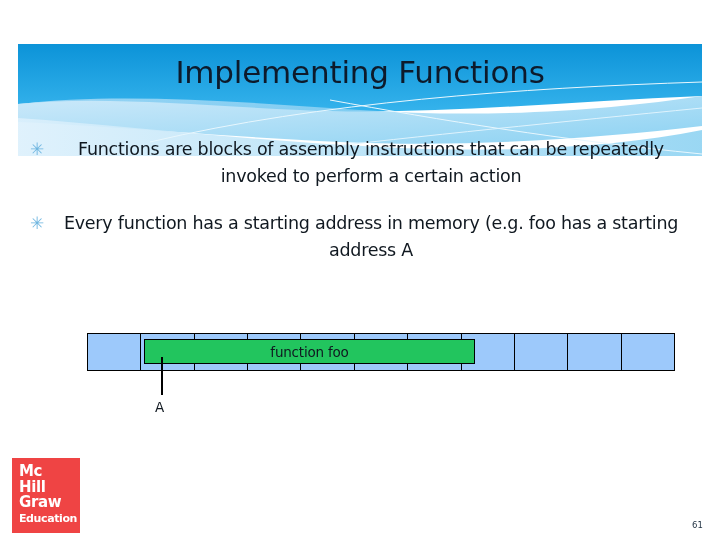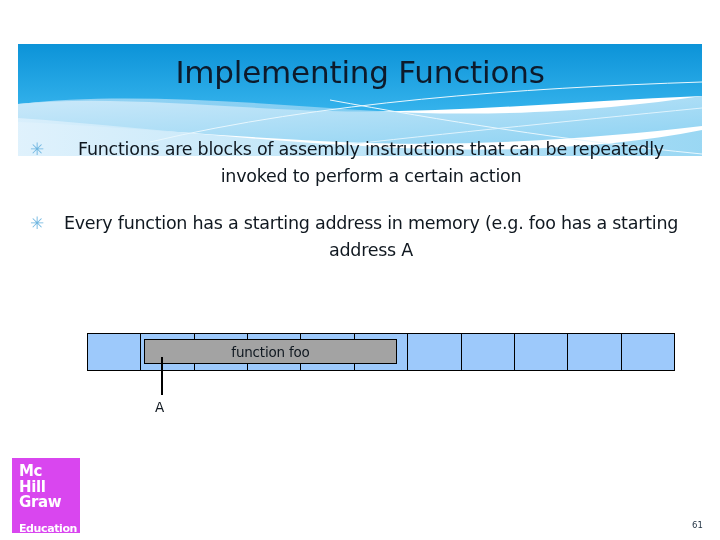--- a/index.html
+++ b/index.html
@@ -98,23 +98,23 @@
     box-sizing: border-box;
     background: #9DC9FB;
   }
   .mem-cell:last-child {
     border-right: none;
   }
   #function-bar {
     position: absolute;
     left: 57px;
     top: 6px;
-    width: 253px;
+    width: 331px;
     height: 25px;
-    background: #a3a3a3;
+    background: #22c55e;
     border: 1.4px solid #000000;
     box-sizing: border-box;
     display: flex;
     align-items: center;
     justify-content: center;
   }
   #function-bar-label {
     font-family: "DejaVu Sans", sans-serif;
     font-size: 13.5px;
     color: #101820;
@@ -138,36 +138,36 @@
     color: #101820;
   }
 
   
   #mcgraw-logo {
     position: absolute;
     left: 12px;
     top: 458px;
     width: 68px;
     height: 75px;
-    background: #d946ef;
+    background: #ef4444;
     padding: 6px 0 0 7px;
     box-sizing: border-box;
   }
   .logo-line {
     color: #ffffff;
     font-family: "DejaVu Sans", sans-serif;
     font-weight: bold;
     font-size: 15px;
     line-height: 15.5px;
     letter-spacing: -0.4px;
   }
   .logo-line.small {
     font-size: 11px;
     line-height: 14px;
-    margin-top: 11px;
+    margin-top: 1px;
   }
 
   #page-number {
     position: absolute;
     left: 692px;
     top: 520px;
     font-family: "DejaVu Sans", sans-serif;
     font-size: 8.5px;
     color: #1f3040;
   }

